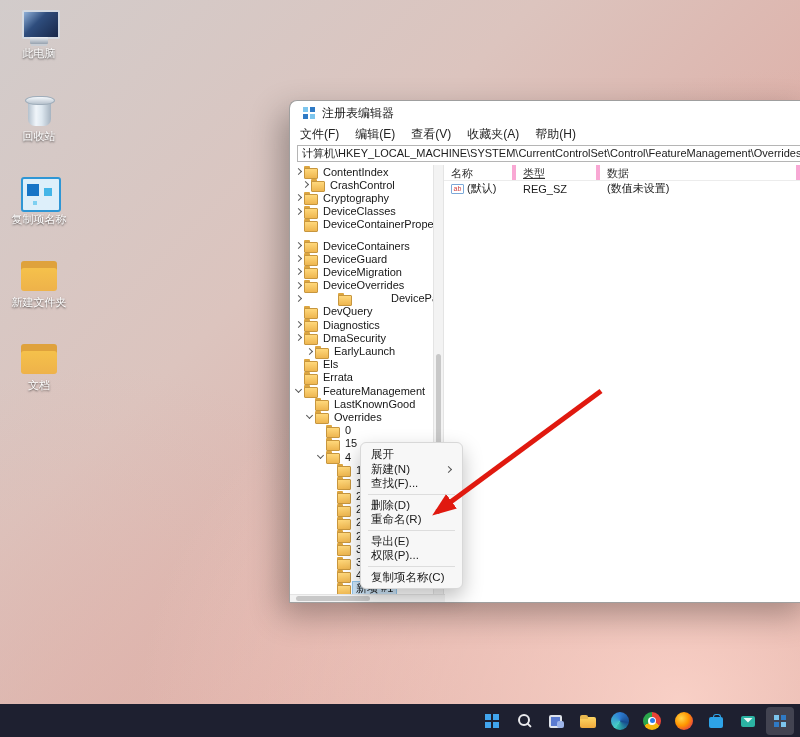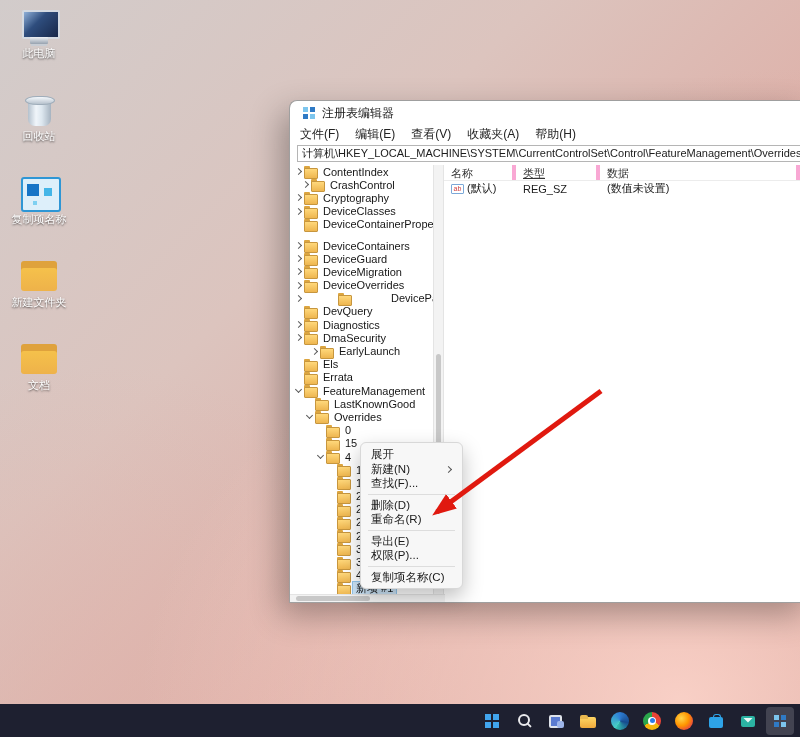--- a/index.html
+++ b/index.html
@@ -200,21 +200,21 @@
           <div class="tree-row" style="padding-left: 4px;">
             <span class="chev right"></span>
             <span class="mini-folder"></span>
             <span class="tree-label">Diagnostics</span>
           </div>
           <div class="tree-row" style="padding-left: 4px;">
             <span class="chev right"></span>
             <span class="mini-folder"></span>
             <span class="tree-label">DmaSecurity</span>
           </div>
-          <div class="tree-row" style="padding-left: 20px;">
+          <div class="tree-row" style="padding-left: 2px; margin-left: 13px;">
             <span class="chev right"></span>
             <span class="mini-folder"></span>
             <span class="tree-label">EarlyLaunch</span>
           </div>
           <div class="tree-row" style="padding-left: 4px;">
             <span class="chev none"></span>
             <span class="mini-folder"></span>
             <span class="tree-label">Els</span>
           </div>
           <div class="tree-row" style="padding-left: 4px;">

